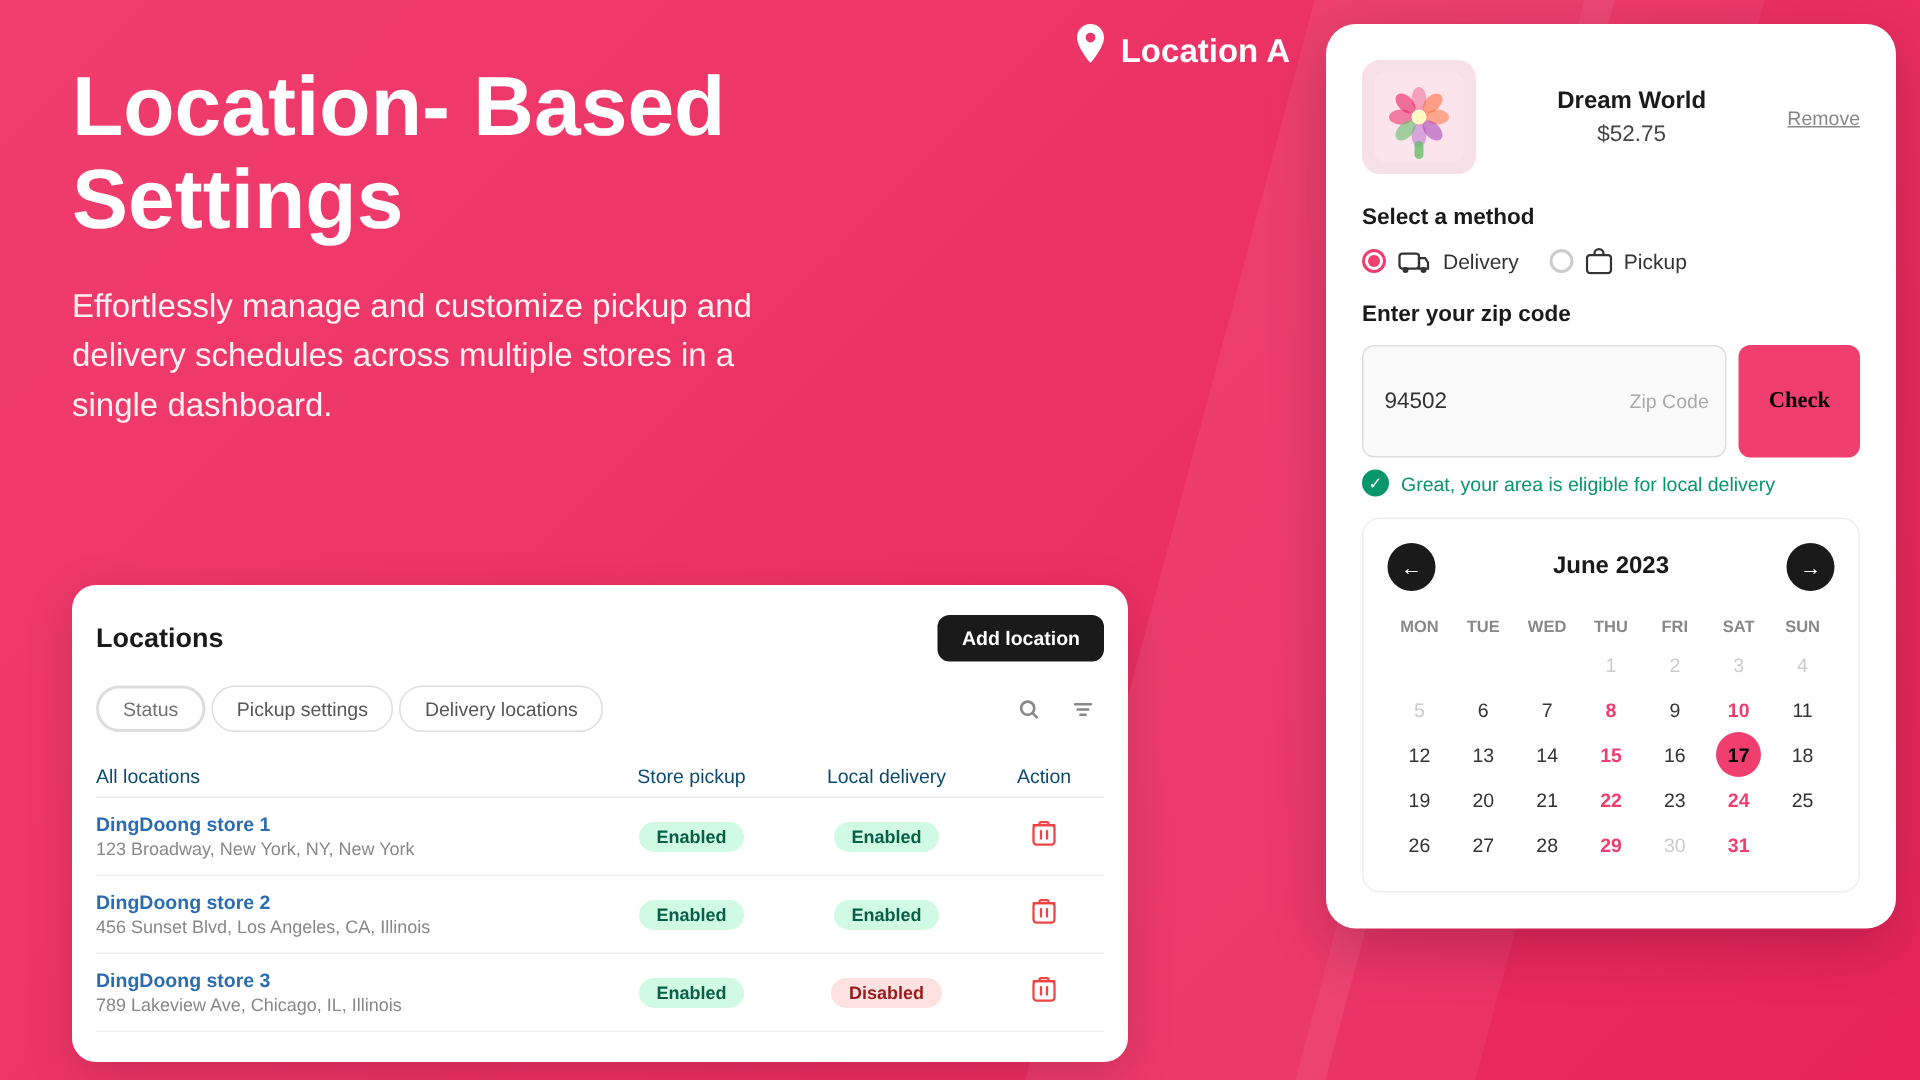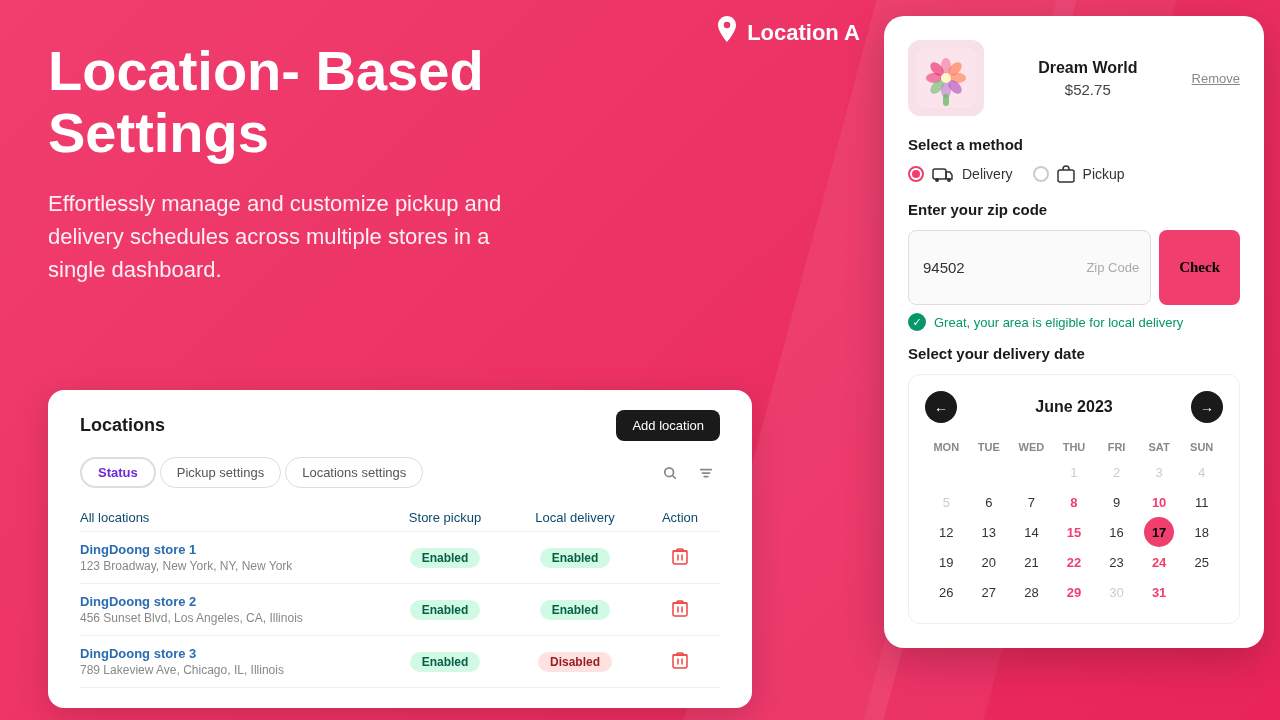--- a/index.html
+++ b/index.html
@@ -60,21 +60,21 @@
       color: rgba(255,255,255,0.92);
       line-height: 1.5;
       margin-bottom: 36px;
       max-width: 480px;
     }
 
     
     .locations-panel {
       background: #fff;
       border-radius: 16px;
-      padding: 20px 32px;
+      padding: 20px 16px;
       box-shadow: 0 8px 32px rgba(0,0,0,0.15);
       width: 704px;
       position: absolute;
       top: 390px;
       left: 48px;
     }
 
     .locations-header {
       display: flex;
       justify-content: space-between;
@@ -88,21 +88,21 @@
       color: #1a1a1a;
     }
 
     .add-location-btn {
       background: #1a1a1a;
       color: #fff;
       border: none;
       border-radius: 8px;
       padding: 8px 16px;
       font-size: 13px;
-      font-weight: 400;
+      font-weight: 700;
       cursor: pointer;
     }
 
     .tabs-row {
       display: flex;
       align-items: center;
       gap: 4px;
       margin-bottom: 16px;
       justify-content: space-between;
     }
@@ -118,22 +118,22 @@
       border: 1px solid #ddd;
       background: #fff;
       font-size: 13px;
       color: #555;
       cursor: pointer;
     }
 
     .tab-btn.active {
       background: #fff;
       border: 2px solid #ddd;
-      font-weight: 700;
-      color: #6d28d9;
+      font-weight: 400;
+      color: #737373;
       text-align: right;
     }
 
     .tabs-icons {
       display: flex;
       gap: 8px;
       align-items: center;
     }
 
     .icon-btn {
@@ -491,21 +491,21 @@
 
 <div class="locations-panel">
   <div class="locations-header">
     <span class="locations-title">Locations</span>
     <button class="add-location-btn">Add location</button>
   </div>
   <div class="tabs-row">
     <div class="tabs-left">
       <button class="tab-btn active">Status</button>
       <button class="tab-btn">Pickup settings</button>
-      <button class="tab-btn">Locations settings</button>
+      <button class="tab-btn">Delivery locations</button>
     </div>
     <div class="tabs-icons">
       <div class="icon-btn">
         <svg width="14" height="14" viewBox="0 0 16 16" fill="none">
             <circle cx="7" cy="7" r="5" stroke="#888" stroke-width="2"></circle>
             <path d="M11 11l3 3" stroke="#888" stroke-width="2" stroke-linecap="round"></path>
           </svg>
       </div>
       <div class="icon-btn">
         <svg width="14" height="14" viewBox="0 0 16 16" fill="none">
@@ -651,21 +651,20 @@
       </div>
       <button class="check-btn">Check</button>
     </div>
     <div class="success-msg">
       <div class="success-icon">✓</div>
       <span>Great, your area is eligible for local delivery</span>
     </div>
   </div>
 
   <div class="calendar-section">
-    <div class="section-label">Select your delivery date</div>
     <div class="calendar-container">
       <div class="calendar-nav">
         <button class="cal-nav-btn">←</button>
         <span class="cal-month">June 2023</span>
         <button class="cal-nav-btn">→</button>
       </div>
       <div class="cal-grid">
 
         <div class="cal-day-header">MON</div>
         <div class="cal-day-header">TUE</div>

